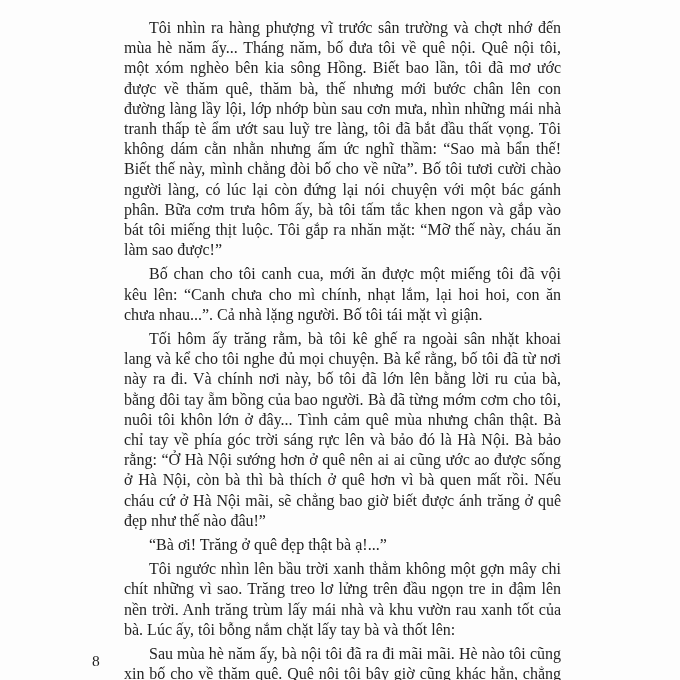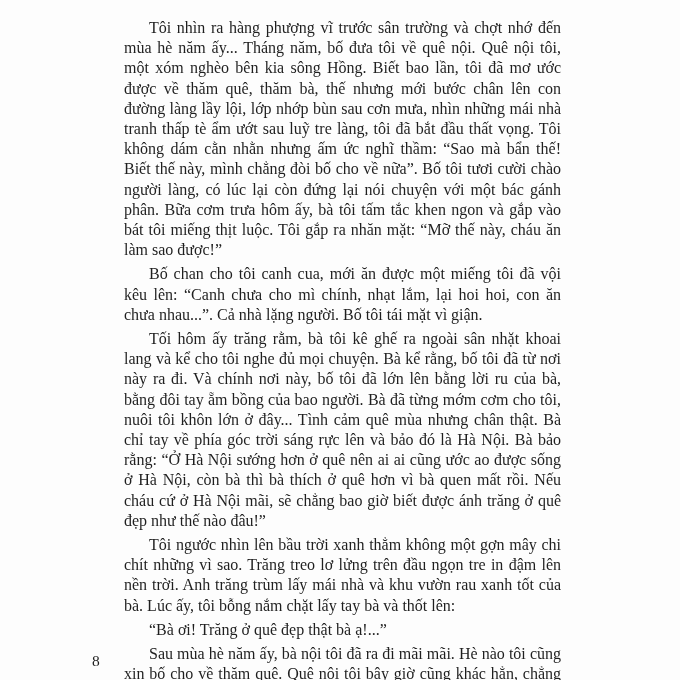--- a/index.html
+++ b/index.html
@@ -43,18 +43,18 @@
   }
 </style>
 </head>
 <body>
 
 <div class="page">
   <div class="text-block">
     <p>Tôi nhìn ra hàng phượng vĩ trước sân trường và chợt nhớ đến mùa hè năm ấy... Tháng năm, bố đưa tôi về quê nội. Quê nội tôi, một xóm nghèo bên kia sông Hồng. Biết bao lần, tôi đã mơ ước được về thăm quê, thăm bà, thế nhưng mới bước chân lên con đường làng lầy lội, lớp nhớp bùn sau cơn mưa, nhìn những mái nhà tranh thấp tè ẩm ướt sau luỹ tre làng, tôi đã bắt đầu thất vọng. Tôi không dám cằn nhằn nhưng ấm ức nghĩ thầm: “Sao mà bẩn thế! Biết thế này, mình chẳng đòi bố cho về nữa”. Bố tôi tươi cười chào người làng, có lúc lại còn đứng lại nói chuyện với một bác gánh phân. Bữa cơm trưa hôm ấy, bà tôi tấm tắc khen ngon và gắp vào bát tôi miếng thịt luộc. Tôi gắp ra nhăn mặt: “Mỡ thế này, cháu ăn làm sao được!”</p>
     <p>Bố chan cho tôi canh cua, mới ăn được một miếng tôi đã vội kêu lên: “Canh chưa cho mì chính, nhạt lắm, lại hoi hoi, con ăn chưa nhau...”. Cả nhà lặng người. Bố tôi tái mặt vì giận.</p>
     <p>Tối hôm ấy trăng rằm, bà tôi kê ghế ra ngoài sân nhặt khoai lang và kể cho tôi nghe đủ mọi chuyện. Bà kể rằng, bố tôi đã từ nơi này ra đi. Và chính nơi này, bố tôi đã lớn lên bằng lời ru của bà, bằng đôi tay ẵm bồng của bao người. Bà đã từng mớm cơm cho tôi, nuôi tôi khôn lớn ở đây... Tình cảm quê mùa nhưng chân thật. Bà chỉ tay về phía góc trời sáng rực lên và bảo đó là Hà Nội. Bà bảo rằng: “Ở Hà Nội sướng hơn ở quê nên ai ai cũng ước ao được sống ở Hà Nội, còn bà thì bà thích ở quê hơn vì bà quen mất rồi. Nếu cháu cứ ở Hà Nội mãi, sẽ chẳng bao giờ biết được ánh trăng ở quê đẹp như thế nào đâu!”</p>
+    <p>“Bà ơi! Trăng ở quê đẹp thật bà ạ!...”</p>
     <p>Tôi ngước nhìn lên bầu trời xanh thẳm không một gợn mây chi chít những vì sao. Trăng treo lơ lửng trên đầu ngọn tre in đậm lên nền trời. Anh trăng trùm lấy mái nhà và khu vườn rau xanh tốt của bà. Lúc ấy, tôi bỗng nắm chặt lấy tay bà và thốt lên:</p>
-    <p>“Bà ơi! Trăng ở quê đẹp thật bà ạ!...”</p>
     <p>Sau mùa hè năm ấy, bà nội tôi đã ra đi mãi mãi. Hè nào tôi cũng xin bố cho về thăm quê. Quê nội tôi bây giờ cũng khác hẳn, chẳng còn một tí dấu vết nào của ngày xưa nữa. Những dãy nhà hai, ba tầng san sát nhau mọc lên như nấm. Không ai còn nhớ nổi bóng dáng luỹ tre xanh,...</p>
   </div>
   <div class="page-number">8</div>
 </div>
 
 </body></html>

